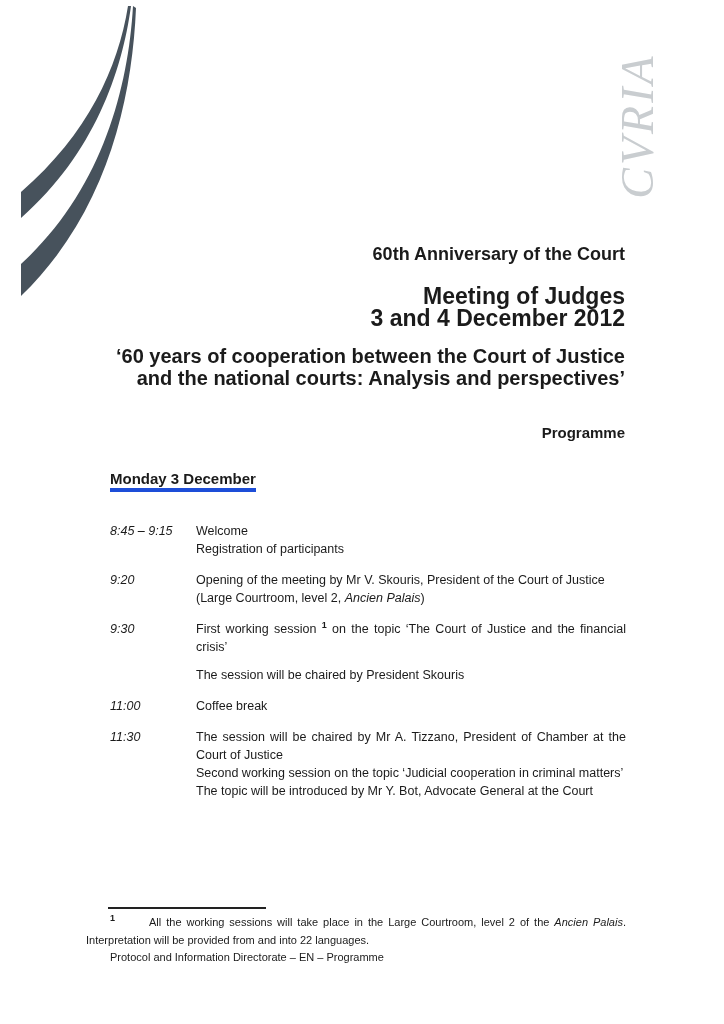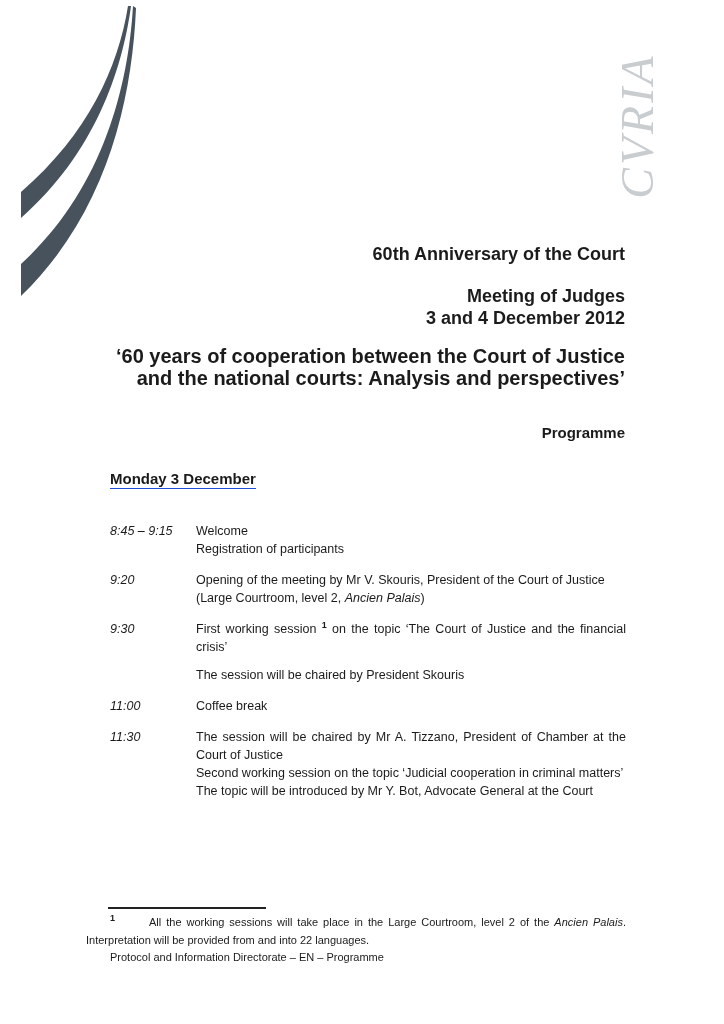--- a/index.html
+++ b/index.html
@@ -12,27 +12,27 @@
   
   .cvria {
     position:absolute; left:550px; top:100px; width:176px; height:52px;
     transform:rotate(-90deg); transform-origin:50% 50%;
     font-family:"Liberation Serif", serif; font-style:italic; font-weight:400;
     font-size:46px; line-height:52px; letter-spacing:3px; text-align:center;
   }
   
   .header-block { position:absolute; top:243px; left:99px; right:99px; text-align:right; font-weight:bold; }
   .header-title  { font-size:18px; line-height:22px; }
-  .header-meeting{ margin-top:20px; font-size:18px; line-height:22px; }
+  .header-meeting{ margin-top:20px; font-size:23px; line-height:22px; }
   .header-theme  { margin-top:16px; font-size:20px; line-height:22px; }
   .programme     { margin-top:35px; font-size:15px; line-height:18px; }
   
   .day-heading {
     position:absolute; left:110px; top:470px; font-size:15px; font-weight:bold;
-    border-bottom:1px solid #1d4ed8; padding-bottom:1px;
+    border-bottom:4px solid #1d4ed8; padding-bottom:1px;
   }
   
   .schedule { position:absolute; left:110px; top:522px; width:516px; font-size:12.5px; line-height:18px; }
   .row { display:flex; margin-bottom:13px; }
   .time { flex:0 0 86px; width:86px;font-style:italic; }
   .desc { flex:1; text-align:justify; }
   .desc p { margin:0; }
   .desc p.gap10 { margin-top:10px; }
   .desc p.gap16 { margin-top:16px; }
   sup.fn { font-size:9px; font-weight:bold; line-height:0; vertical-align:super; }

